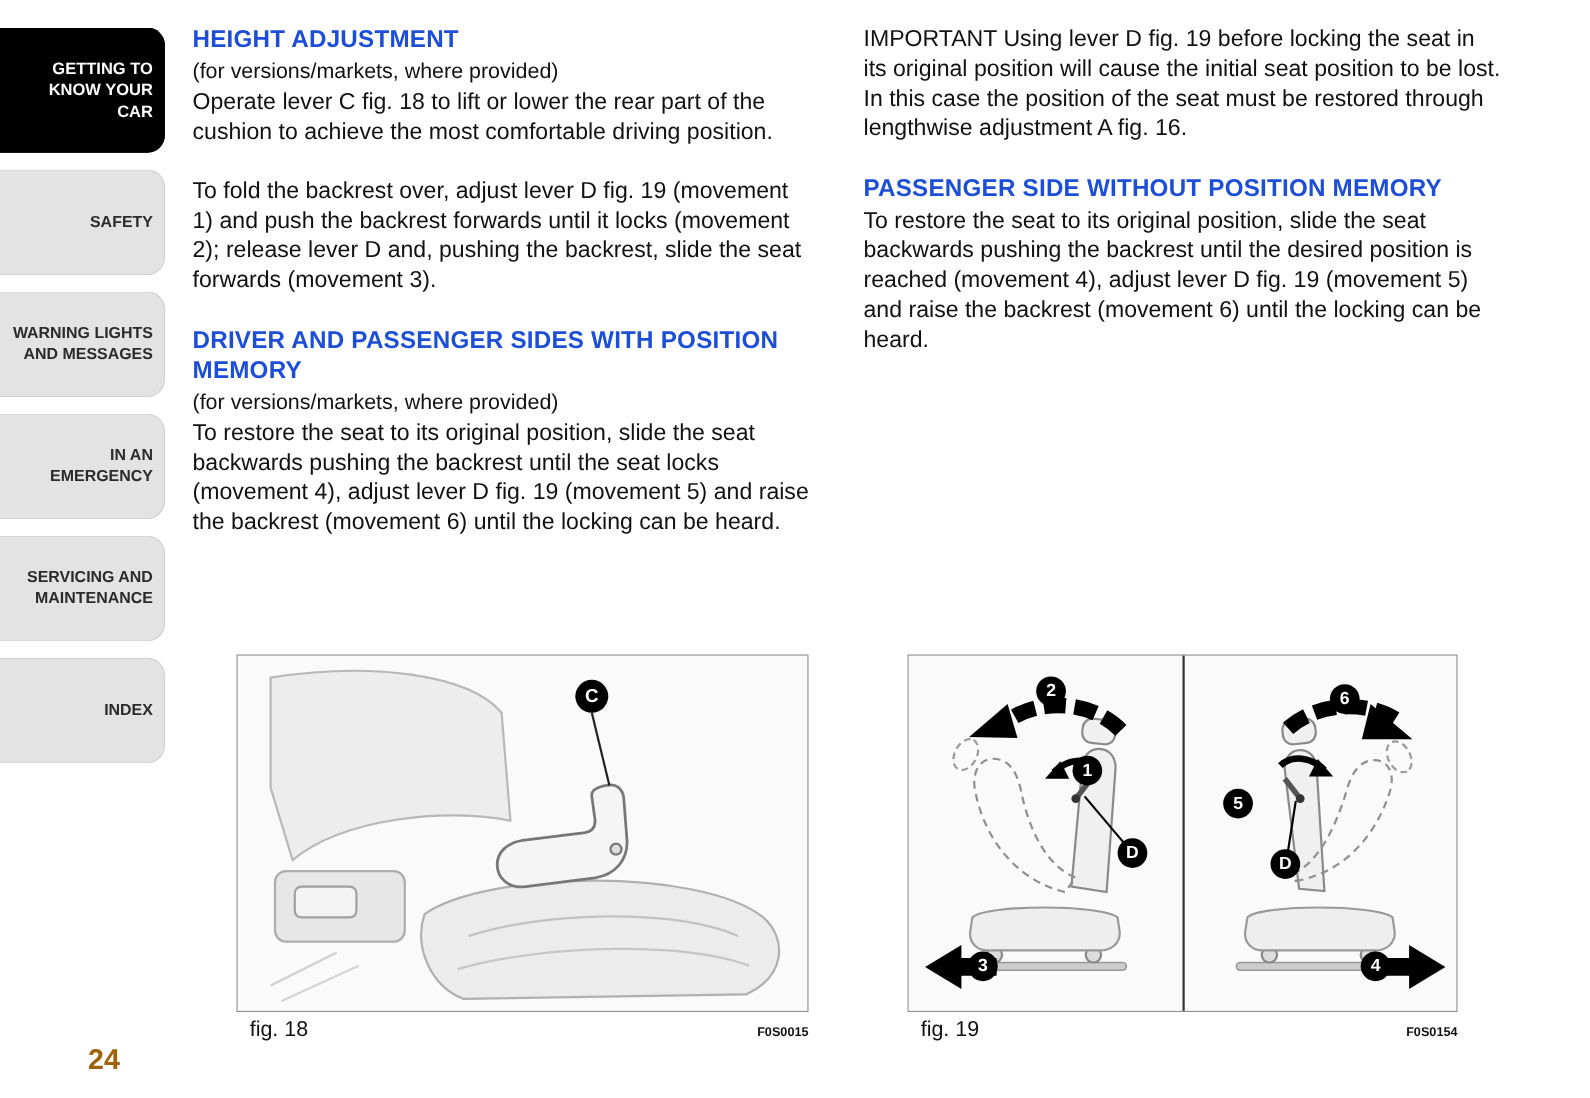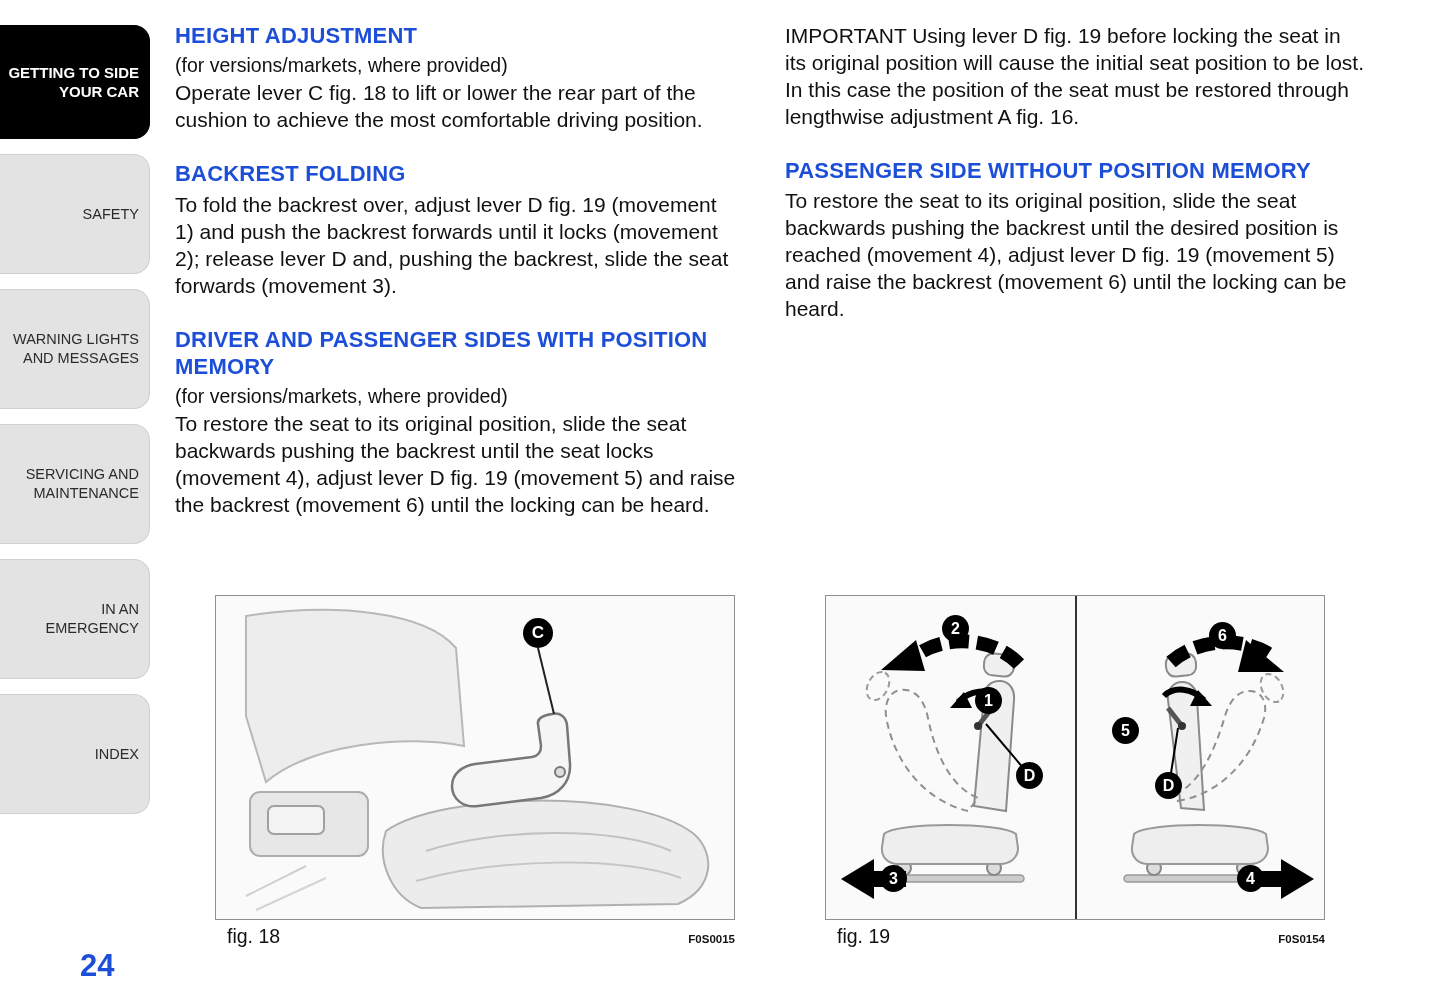--- a/index.html
+++ b/index.html
@@ -3,32 +3,32 @@
 <meta charset="utf-8">
 <style>
   * { margin:0; padding:0; box-sizing:border-box; }
   html,body { background:#ffffff; }
   body { font-family:"Liberation Sans", sans-serif; color:#111; }
   .page { position:relative; width:1445px; height:998px; background:#fff; overflow:hidden; }
 
   
   .sidebar { position:absolute; left:0; top:25px; width:150px; }
   .tab {
-    width:150px; height:120px; margin-bottom:15px;
+    width:150px; height:96px; margin-bottom:15px;
     background:#e3e3e3; border:1px solid #d0d0d0; border-left:none;
     border-radius:0 16px 16px 0;
     display:flex; align-items:center; justify-content:flex-end;
     text-align:right; padding:8px 10px 8px 8px;
-    font-size:14.5px; line-height:1.3; color:#2b2b2b; cursor:pointer;
+    font-size:14.5px; line-height:1.3; color:#2b2b2b; cursor:pointer;font-weight:bold;
   }
   .tab.active {
     background:#000; border-color:#000; color:#fff;
     height:114px; font-weight:bold; font-size:15px;
   }
-  .page-number { position:absolute; left:80px; top:948px; font-size:31px; font-weight:bold; color:#1d4ed8; }
+  .page-number { position:absolute; left:80px; top:948px; font-size:26px; font-weight:bold; color:#a16207; }
 
   
   .col { position:absolute; top:22px; }
   .col-left  { left:175px; width:562px; }
   .col-right { left:785px; width:582px; }
   .section { margin-bottom:27px; }
   h2 { font-size:22px; font-weight:bold; color:#1d4ed8; line-height:1.24; letter-spacing:0.2px; margin-bottom:3px; }
   .note { font-size:19.5px; line-height:27px; color:#111; }
   .body-text { font-size:21px; line-height:27px; color:#111; }
   .heading-narrow { max-width:545px; }
@@ -58,49 +58,48 @@
   .fig-caption { font-size:19.5px; color:#111;margin-left:12px; }
   .fig-code { font-size:11.5px; font-weight:bold; color:#111; }
 </style>
 </head>
 <body>
 
 <div class="page">
 
   <nav class="sidebar">
     <div class="tab active">
-      <span>GETTING TO SIDE YOUR CAR</span>
+      <span>GETTING TO KNOW YOUR CAR</span>
     </div>
     <div class="tab">
       <span>SAFETY</span>
     </div>
     <div class="tab">
       <span>WARNING LIGHTS AND MESSAGES</span>
     </div>
     <div class="tab">
+      <span>IN AN EMERGENCY</span>
+    </div>
+    <div class="tab">
       <span>SERVICING AND MAINTENANCE</span>
-    </div>
-    <div class="tab">
-      <span>IN AN EMERGENCY</span>
     </div>
     <div class="tab">
       <span>INDEX</span>
     </div>
   </nav>
 
   <div class="page-number">24</div>
 
   <div class="col col-left">
     <div class="section">
       <h2>HEIGHT ADJUSTMENT</h2>
       <p class="note">(for versions/markets, where provided)</p>
       <p class="body-text">Operate lever C fig. 18 to lift or lower the rear part of the cushion to achieve the most comfortable driving position.</p>
     </div>
     <div class="section">
-      <h2>BACKREST FOLDING</h2>
       <p class="body-text">To fold the backrest over, adjust lever D fig. 19 (movement 1) and push the backrest forwards until it locks (movement 2); release lever D and, pushing the backrest, slide the seat forwards (movement 3).</p>
     </div>
     <div class="section">
       <h2 class="heading-narrow">DRIVER AND PASSENGER SIDES WITH POSITION MEMORY</h2>
       <p class="note">(for versions/markets, where provided)</p>
       <p class="body-text">To restore the seat to its original position, slide the seat backwards pushing the backrest until the seat locks (movement 4), adjust lever D fig. 19 (movement 5) and raise the backrest (movement 6) until the locking can be heard.</p>
     </div>
   </div>
 
   <div class="col col-right">

